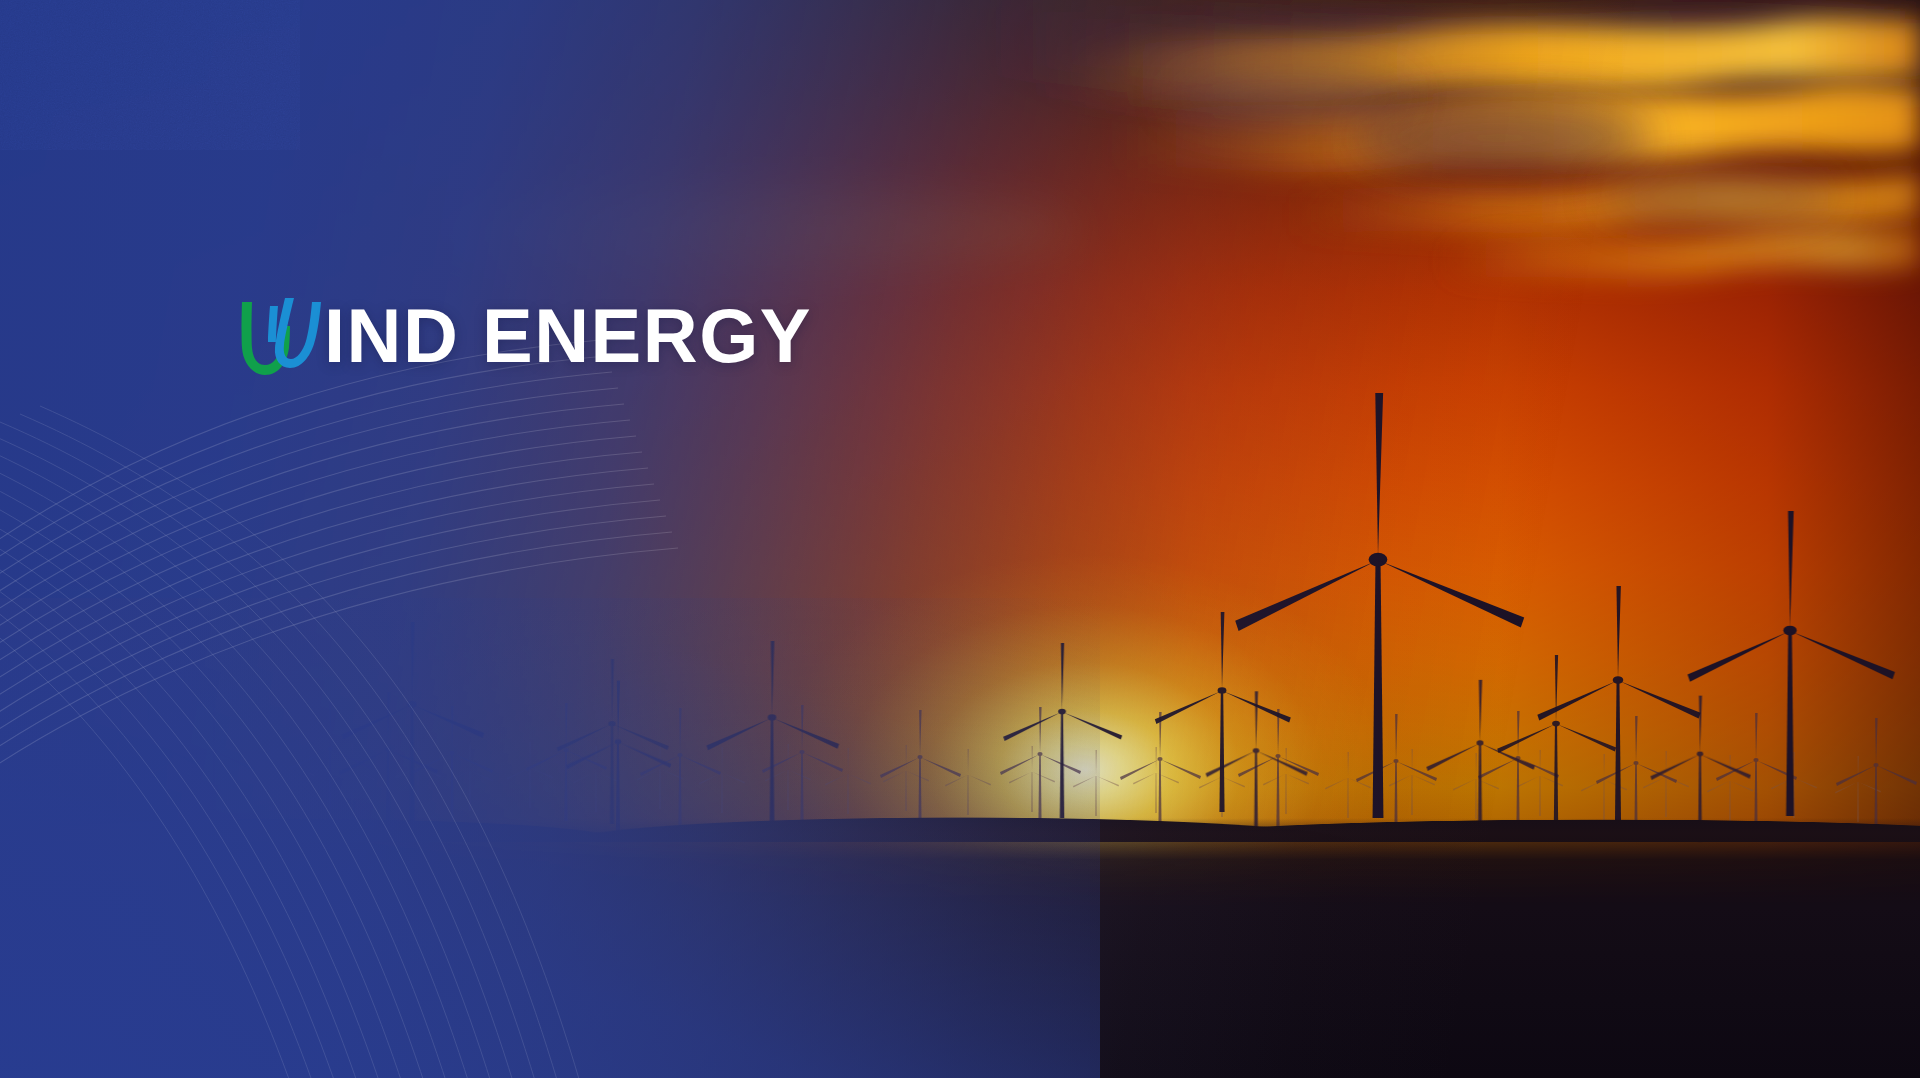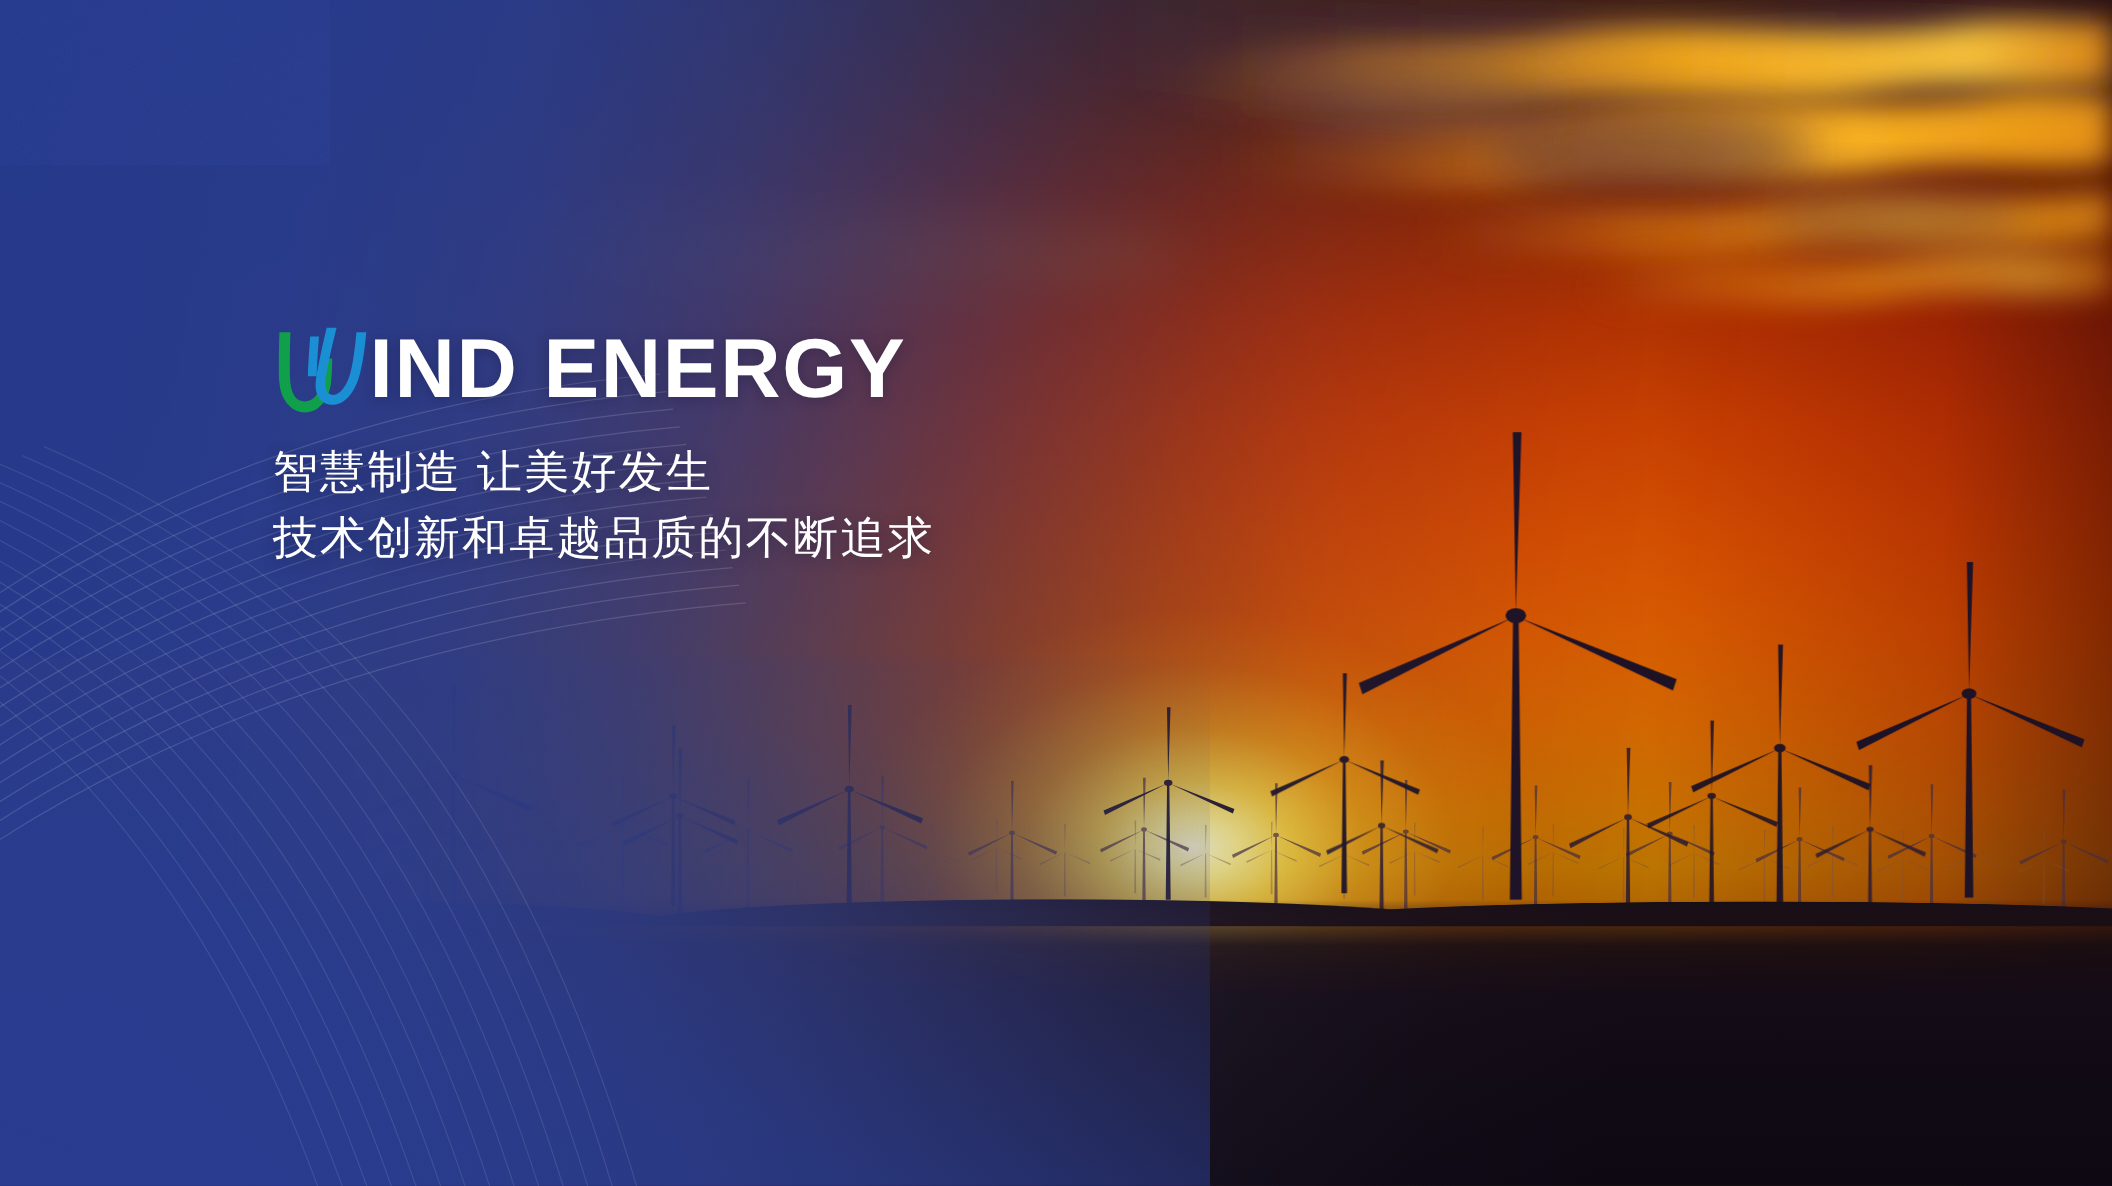--- a/index.html
+++ b/index.html
@@ -116,21 +116,21 @@
   .arcs {
     position:absolute; left:-160px; top:40px;
     width:1200px; height:1100px;
     pointer-events:none;
     opacity:.42;
   }
 
   
   .content {
     position:absolute;
-    left:248px; top:288px;
+    left:236px; top:288px;
     z-index:20;
   }
   .brand-row {
     display:flex; align-items:center;
     height:96px;
     margin-bottom:10px;
   }
   .logo-mark {
     width:92px; height:84px;
     flex:0 0 auto;
@@ -401,24 +401,20 @@
                  C67,55 61,63 55,63
                  C49,63 47,57 48,49
                  C49,38 58,2 58,2 Z" fill="#1b8fd4"></path>
 
         <path d="M34,10 C34,10 32,36 32,46 L40,46 C40,36 42,10 42,10 Z" fill="#1b8fd4"></path>
       </svg>
 
       <div class="brand-text">IND ENERGY</div>
     </div>
 
-    <div class="tagline">
-      <div class="tagline-line">智慧制造 让美好发生</div>
-      <div class="tagline-line">技术创新和卓越品质的不断追求</div>
-    </div>
   </div>
 
   <svg class="grain">
     <filter id="noiseF">
       <feTurbulence type="fractalNoise" baseFrequency="0.85" numOctaves="3" stitchTiles="stitch"></feTurbulence>
       <feColorMatrix type="saturate" values="0"></feColorMatrix>
     </filter>
     <rect width="100%" height="100%" filter="url(#noiseF)"></rect>
   </svg>
 

